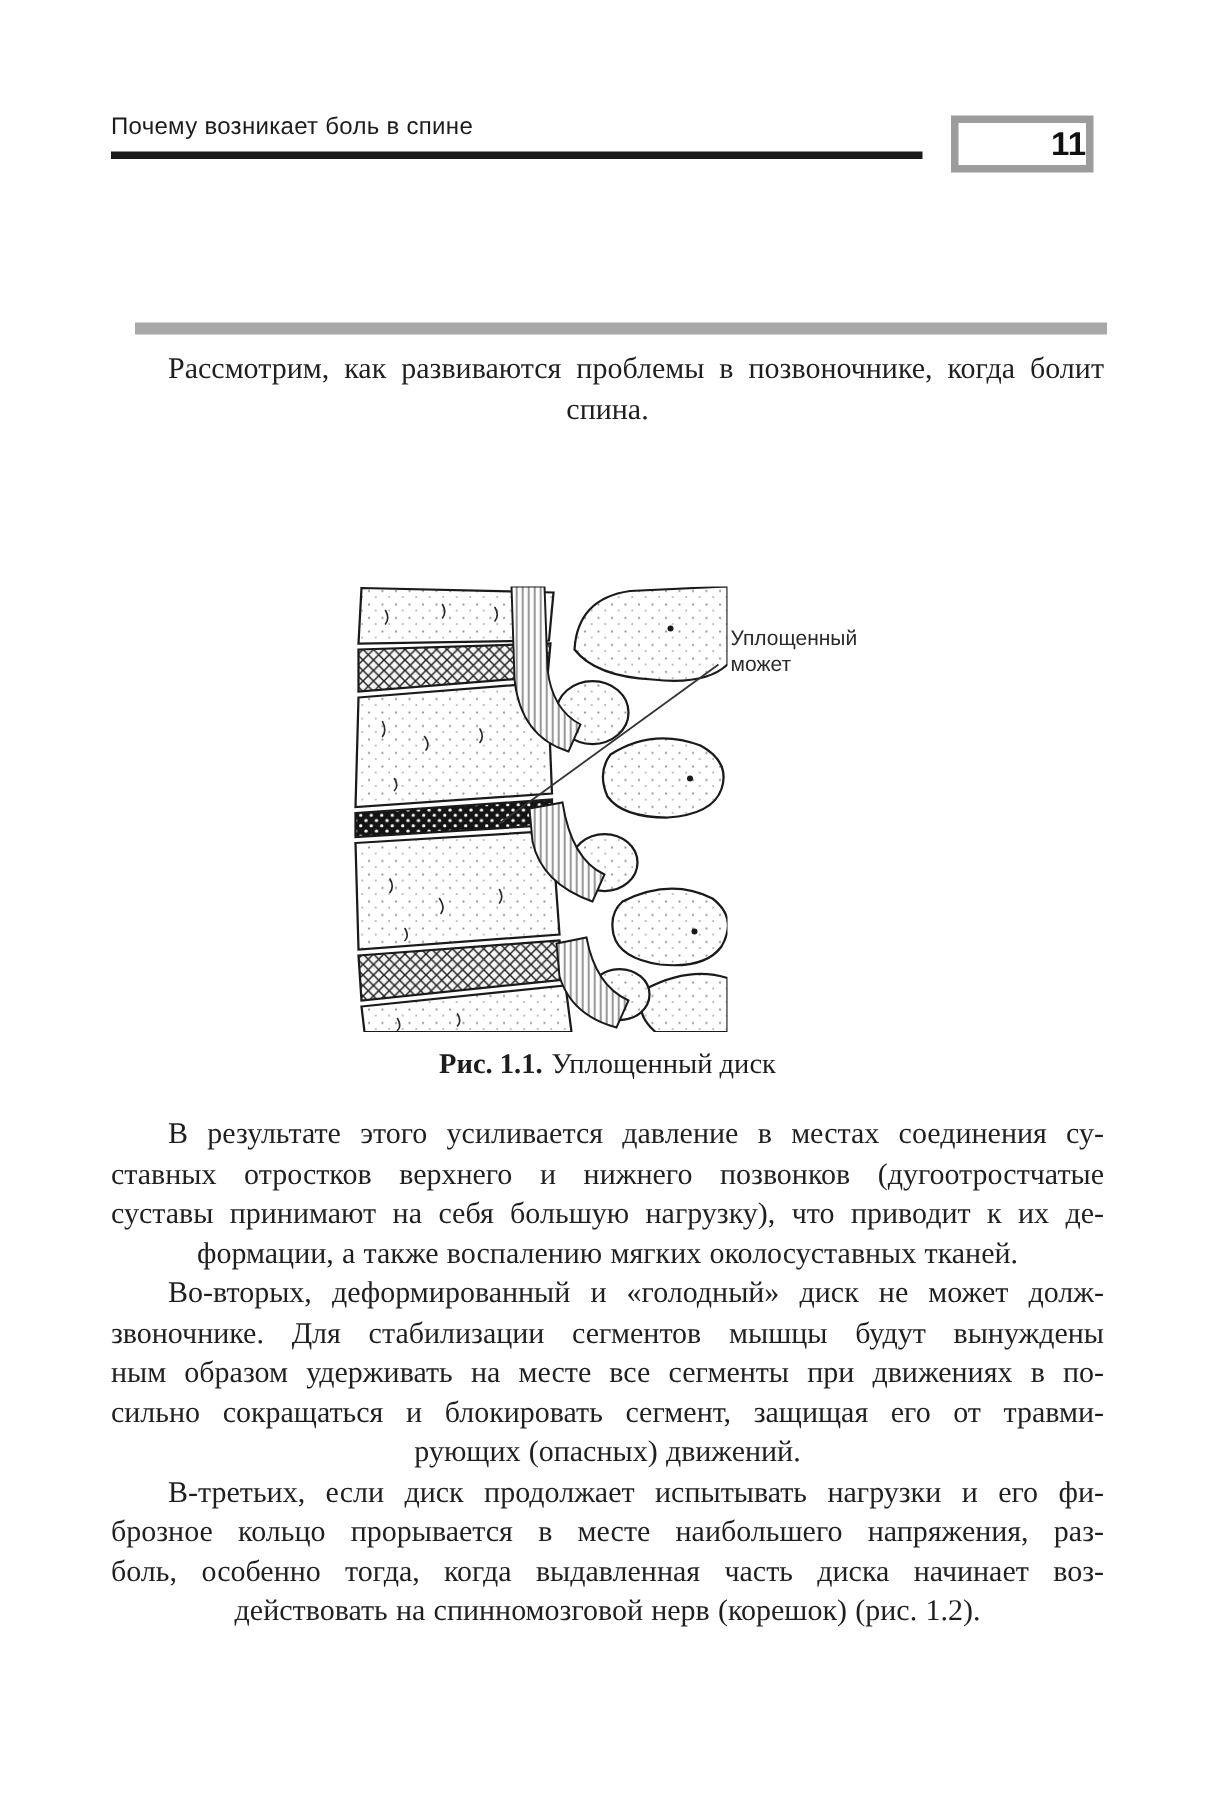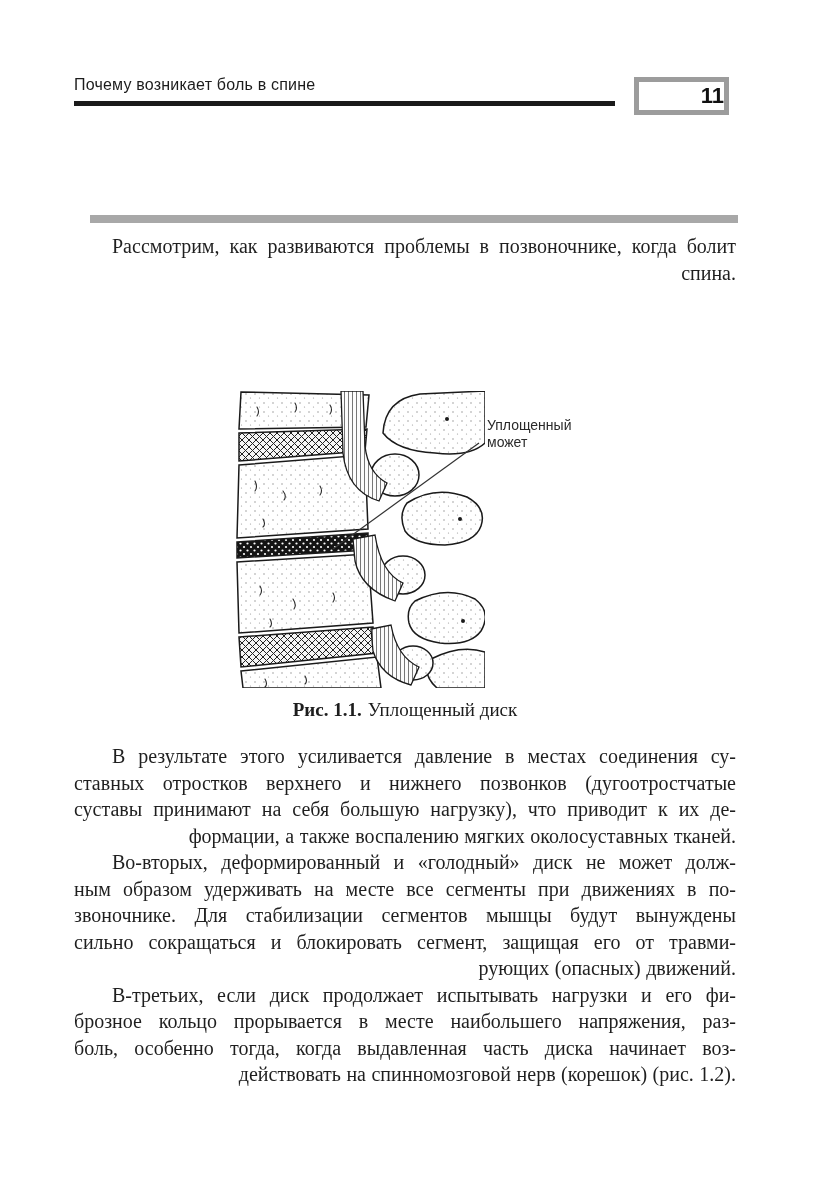--- a/index.html
+++ b/index.html
@@ -51,21 +51,21 @@
   .bodyblock { position:absolute; left:74px; width:662px; font-size:20px; }
   .body-1 { top:233px; }
   .body-2 { top:743px; }
   .line {
     height:26.5px; line-height:26.5px;
     text-align:justify; overflow:hidden;
     word-spacing:0.5px;
   }
   .line::after { content:""; display:inline-block; width:100%; height:0; }
   .line.first { text-indent:38px; }
-  .line.last { text-align:right; }
+  .line.last { text-align:center; }
   .line.last::after { content:none; }
   
   .figure { position:absolute; left:235px; top:391px; width:365px; height:297px; }
   .figure svg { position:absolute; left:0; top:0; }
   .fig-label {
     position:absolute; left:252px; top:26px;
     font-family:"Liberation Sans", sans-serif;
     font-size:14px; line-height:17px; color:#2a2a2a;
   }
   .fig-caption {
@@ -160,22 +160,22 @@
 
   <div class="bodyblock body-2">
     <div>
       <div class="line first">В результате этого усиливается давление в местах соединения су-</div>
       <div class="line">ставных отростков верхнего и нижнего позвонков (дугоотростчатые</div>
       <div class="line">суставы принимают на себя большую нагрузку), что приводит к их де-</div>
       <div class="line last">формации, а также воспалению мягких околосуставных тканей.</div>
     </div>
     <div>
       <div class="line first">Во-вторых, деформированный и «голодный» диск не может долж-</div>
+      <div class="line">звоночнике. Для стабилизации сегментов мышцы будут вынуждены</div>
       <div class="line">ным образом удерживать на месте все сегменты при движениях в по-</div>
-      <div class="line">звоночнике. Для стабилизации сегментов мышцы будут вынуждены</div>
       <div class="line">сильно сокращаться и блокировать сегмент, защищая его от травми-</div>
       <div class="line last">рующих (опасных) движений.</div>
     </div>
     <div>
       <div class="line first">В-третьих, если диск продолжает испытывать нагрузки и его фи-</div>
       <div class="line">брозное кольцо прорывается в месте наибольшего напряжения, раз-</div>
       <div class="line">боль, особенно тогда, когда выдавленная часть диска начинает воз-</div>
       <div class="line last">действовать на спинномозговой нерв (корешок) (рис. 1.2).</div>
     </div>
   </div>

